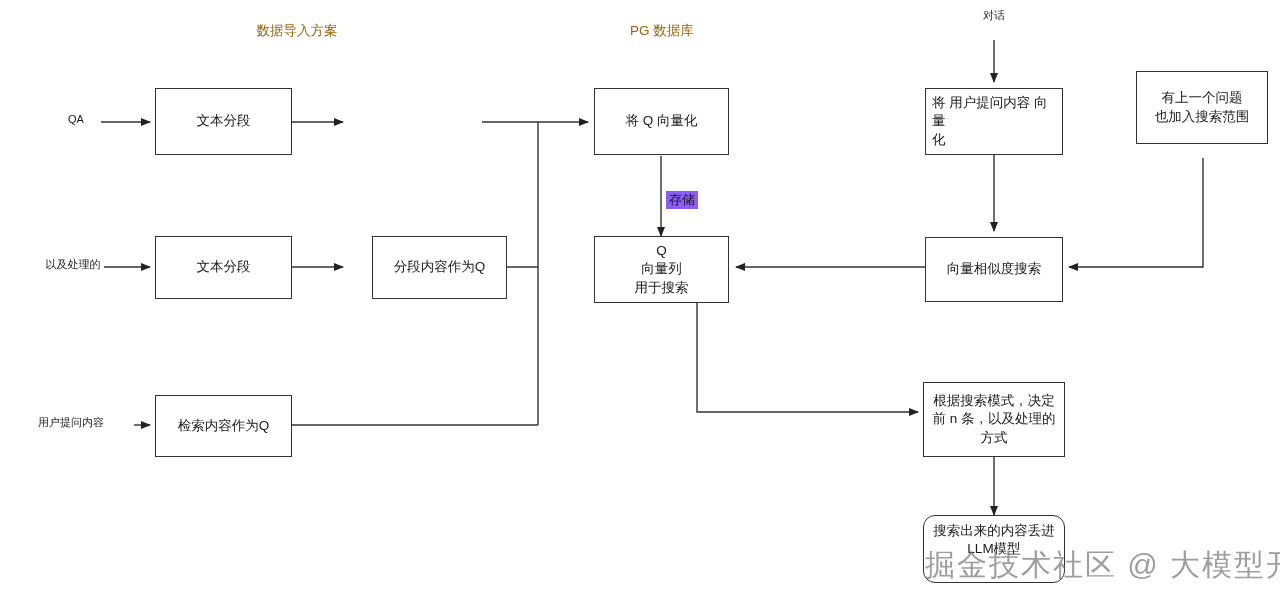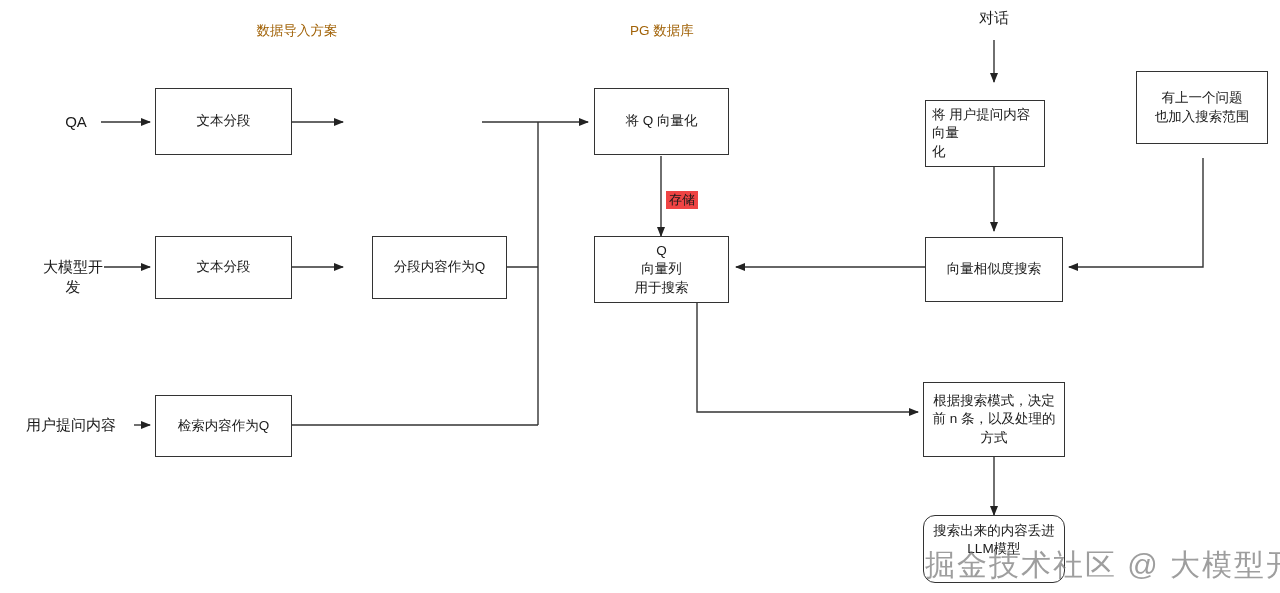--- a/index.html
+++ b/index.html
@@ -39,36 +39,36 @@
     line-height: 1.35;
     padding: 2px 6px;
   }
   .node span.nlabel {
     display: block;
     white-space: pre-line;
   }
   .freetext {
     position: absolute;
     color: #1a1a1a;
-    font-size: 15px;
+    font-size: 11px;
     line-height: 1.3;
     white-space: pre-line;
     text-align: center;
   }
   .grouptitle {
     position: absolute;
     color: #a16207;
     font-size: 13.5px;
     text-align: center;
   }
   .edgelabel {
     position: absolute;
     color: #1a1a1a;
     font-size: 13px;
-    background: #ef4444;
+    background: #8b5cf6;
     padding: 0 3px;
     text-align: center;
   }
   #watermark {
     position: absolute;
     color: rgba(120,120,120,0.72);
     font-size: 30px;
     letter-spacing: 2px;
     white-space: nowrap;
     font-family: "Liberation Sans", "DejaVu Sans", sans-serif;
@@ -120,21 +120,21 @@
       <path d="M994,457 L994,515" marker-end="url(#ah)"></path>
     </g>
   </svg>
 
   <div class="grouptitle" style="left:231px; top:22px; width:132px;">数据导入方案</div>
 
   <div class="grouptitle" style="left:596px; top:22px; width:132px;">PG 数据库</div>
 
   <div class="freetext" style="left:51px; top:112px; width:50px;">QA</div>
 
-  <div class="freetext" style="left:42px; top:257px; width:62px;">大模型开发</div>
+  <div class="freetext" style="left:42px; top:257px; width:62px;">以及处理的</div>
 
   <div class="freetext" style="left:8px; top:415px; width:126px;">用户提问内容</div>
 
   <div class="freetext" style="left:964px; top:8px; width:60px;">对话</div>
 
   <div class="edgelabel" style="left:666px; top:191px;">存储</div>
 
   <div class="node" style="left:155px; top:88px; width:137px; height:67px;">
     <span class="nlabel">文本分段</span>
   </div>
@@ -155,21 +155,21 @@
   <div class="node" style="left:594px; top:236px; width:135px; height:67px;">
     <span class="nlabel">Q
 向量列
 用于搜索</span>
   </div>
 
   <div class="node" style="left:155px; top:395px; width:137px; height:62px;">
     <span class="nlabel">检索内容作为Q</span>
   </div>
 
-  <div class="node" style="left:925px; top:88px; width:120px; height:67px;margin-top:12px;">
+  <div class="node" style="left:925px; top:88px; width:138px; height:67px;">
     <span class="nlabel" style="text-align:left; width:100%;">将 用户提问内容 向量
 化</span>
   </div>
 
   <div class="node" style="left:1136px; top:71px; width:132px; height:73px;">
     <span class="nlabel">有上一个问题
 也加入搜索范围</span>
   </div>
 
   <div class="node" style="left:925px; top:237px; width:138px; height:65px;">

